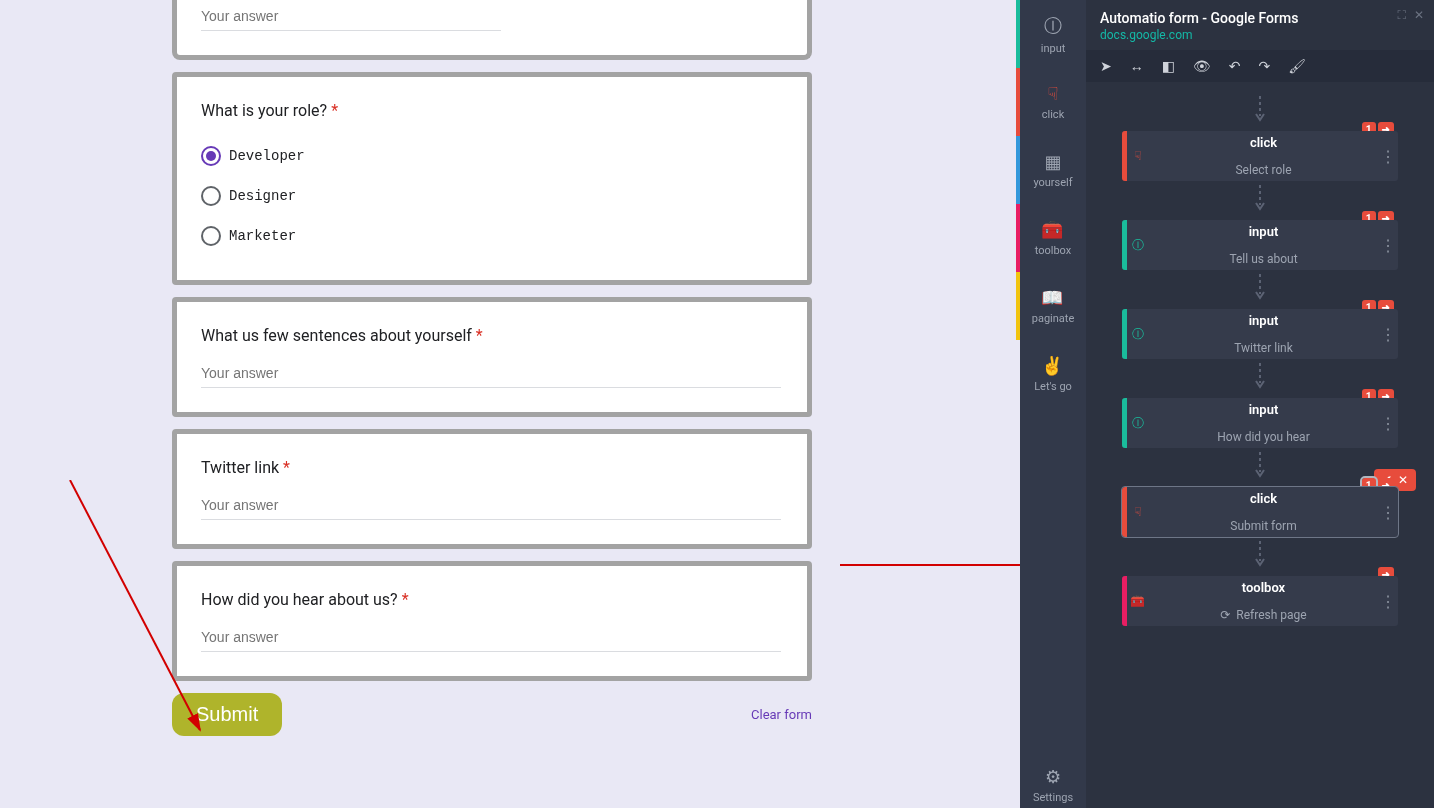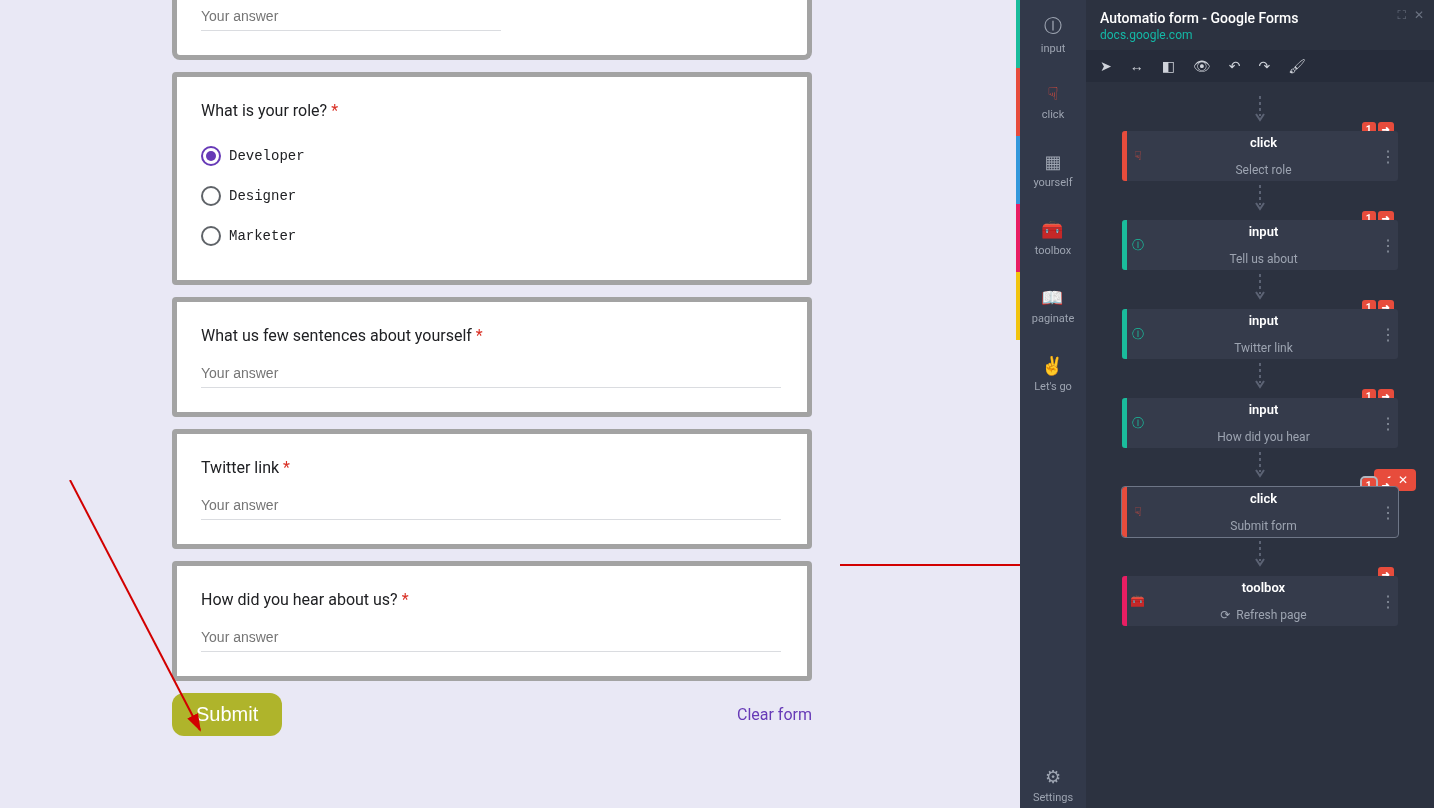--- a/index.html
+++ b/index.html
@@ -14,21 +14,21 @@
   .qtext .req { color: #d93025; }
   .ans-line { font-size: 14px; color: #70757a; border: none; border-bottom: 1px solid #dadce0; width: 300px; padding: 4px 0 6px; outline: none; background: transparent; }
   .ans-line.long { width: 580px; }
   .radio-row { display: flex; align-items: center; padding: 10px 0; gap: 8px; font-family: Liberation Mono, monospace; }
   .radio { width: 20px; height: 20px; border: 2px solid #5f6368; border-radius: 50%; position: relative; cursor: pointer; }
   .radio.checked { border-color: #673ab7; }
   .radio.checked::after { content: ""; position: absolute; left: 3px; top: 3px; width: 10px; height: 10px; border-radius: 50%; background: #673ab7; }
   .radio-label { font-size: 14px; color: #202124; }
   .actions { width: 640px; margin: 10px auto 0; display: flex; justify-content: space-between; align-items: center; }
   .submit-btn { background: #afb42b; color: #fff; font-size: 20px; font-weight: 500; border: none; border-radius: 12px; padding: 10px 24px; cursor: pointer; }
-  .clear-link { color: #673ab7; font-size: 16px; cursor: pointer; }
+  .clear-link { color: #673ab7; font-size: 13px; cursor: pointer; }
   .footnote { width: 640px; margin: 16px auto 0; font-size: 12px; color: #70757a; }
 
   
   .arrow-svg { position: absolute; pointer-events: none; }
 
   
   .panel { position: absolute; right: 0; top: 0; width: 414px; height: 808px; background: #2c3240; color: #cfd3da; display: flex; font-size: 12px; }
   .sidetabs { width: 66px; background: #32394a; display: flex; flex-direction: column; position: relative; }
   .accent-line { position: absolute; left: -4px; width: 4px; height: 68px; }
   .accent-line.al1 { top: 0; background: #1abc9c; }

